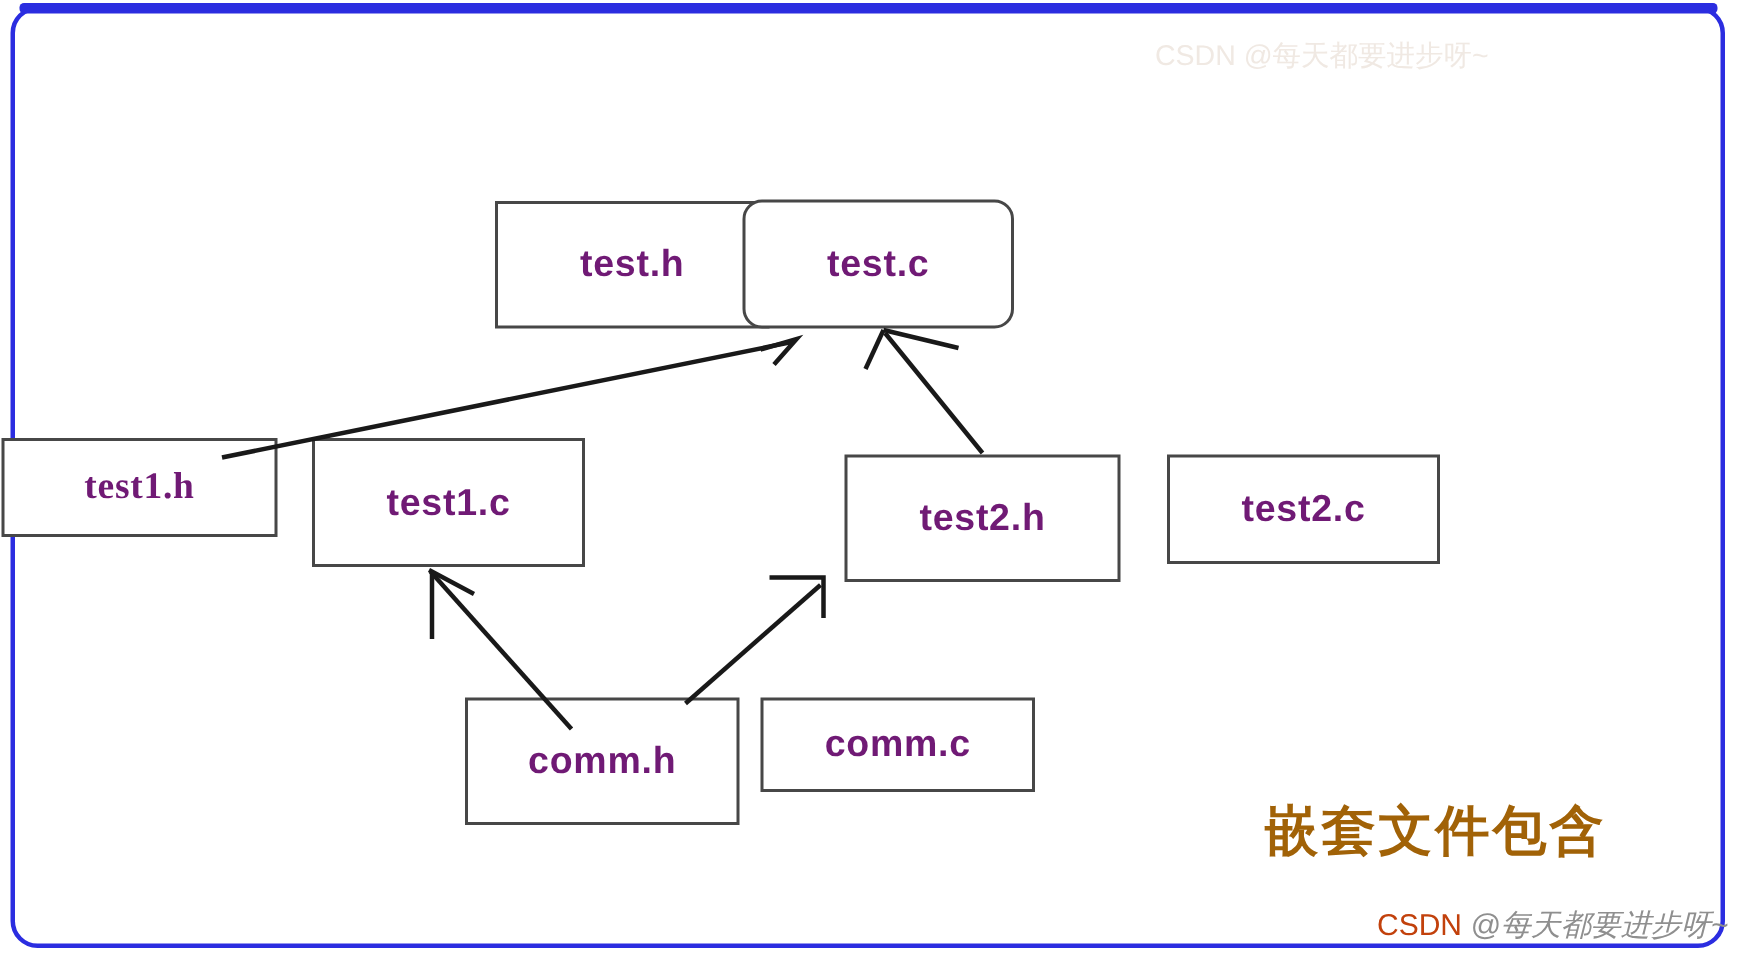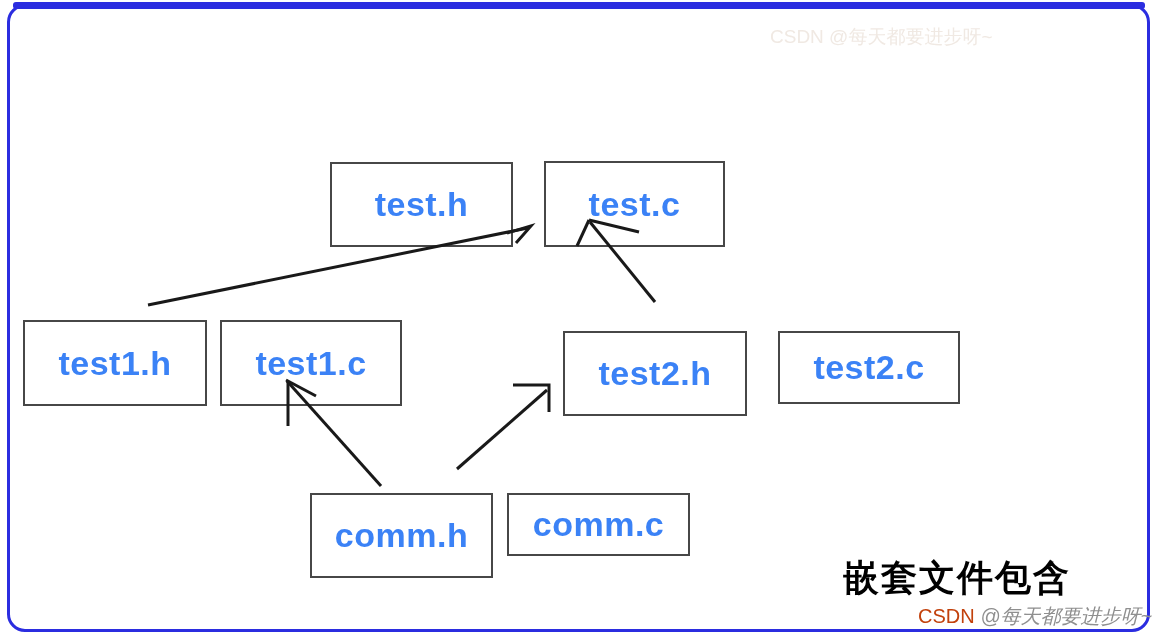--- a/index.html
+++ b/index.html
@@ -38,48 +38,47 @@
   }
   
   .file-box {
     position: absolute;
     box-sizing: border-box;
     border: 2px solid #474747;
     background: #ffffff;
     display: flex;
     align-items: center;
     justify-content: center;
-    font-size: 34px;
+    font-size: 25px;
     font-weight: 700;
-    color: #3b82f6;
+    color: #701a75;
     letter-spacing: 0.5px;
-    margin-top: 28px;
   }
   
   svg.arrows {
     position: absolute;
     left: 0;
     top: 0;
     width: 1158px;
     height: 639px;
     pointer-events: none;
   }
   svg.arrows line, svg.arrows polyline {
     stroke: #191919;
     stroke-width: 3;
     fill: none;
   }
   
   .caption {
     position: absolute;
     left: 843px;
-    top: 554px;
+    top: 530px;
     font-size: 36px;
     font-weight: 700;
-    color: #000000;
+    color: #a16207;
     letter-spacing: 2px;
     white-space: nowrap;
   }
   
   .watermark-bottom {
     position: absolute;
     left: 918px;
     top: 603px;
     font-size: 20px;
     white-space: nowrap;
@@ -101,27 +100,27 @@
 <div class="canvas">
 
   <div class="top-bar"></div>
   <div class="frame"></div>
 
   <div class="watermark-top">CSDN @每天都要进步呀~</div>
 
   <div class="file-box" style="left:330px; top:134px; width:183px; height:85px;">
     <span>test.h</span>
   </div>
-  <div class="file-box" style="left:544px; top:133px; width:181px; height:86px;">
+  <div class="file-box" style="left:495px; top:133px; width:181px; height:86px;border-radius:13px;">
     <span>test.c</span>
   </div>
-  <div class="file-box" style="left:23px; top:292px; width:184px; height:86px;">
+  <div class="file-box" style="left:1px; top:292px; width:184px; height:66px;font-family:Liberation Serif, serif;">
     <span>test1.h</span>
   </div>
-  <div class="file-box" style="left:220px; top:292px; width:182px; height:86px;">
+  <div class="file-box" style="left:208px; top:292px; width:182px; height:86px;">
     <span>test1.c</span>
   </div>
   <div class="file-box" style="left:563px; top:303px; width:184px; height:85px;">
     <span>test2.h</span>
   </div>
   <div class="file-box" style="left:778px; top:303px; width:182px; height:73px;">
     <span>test2.c</span>
   </div>
   <div class="file-box" style="left:310px; top:465px; width:183px; height:85px;text-align:center;">
     <span>comm.h</span>

